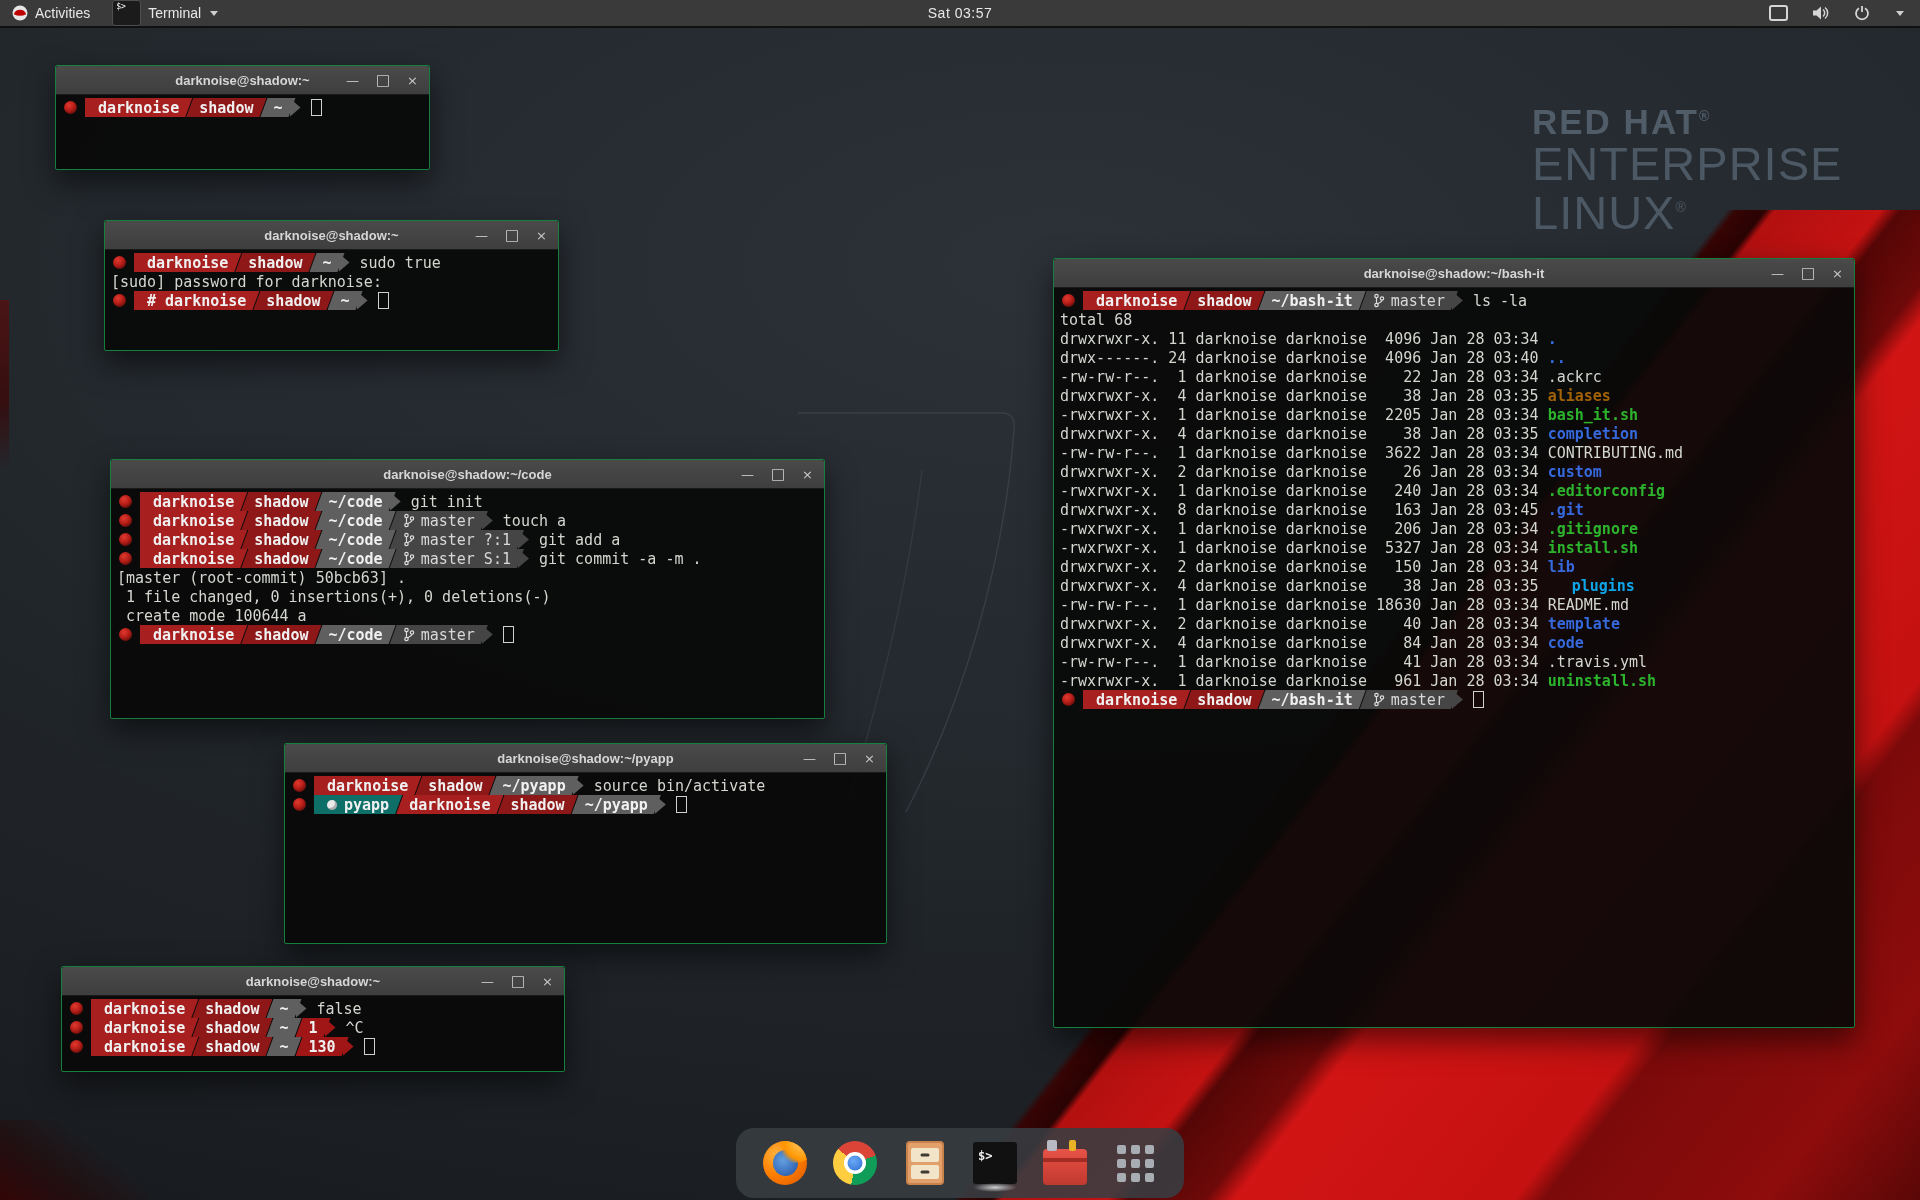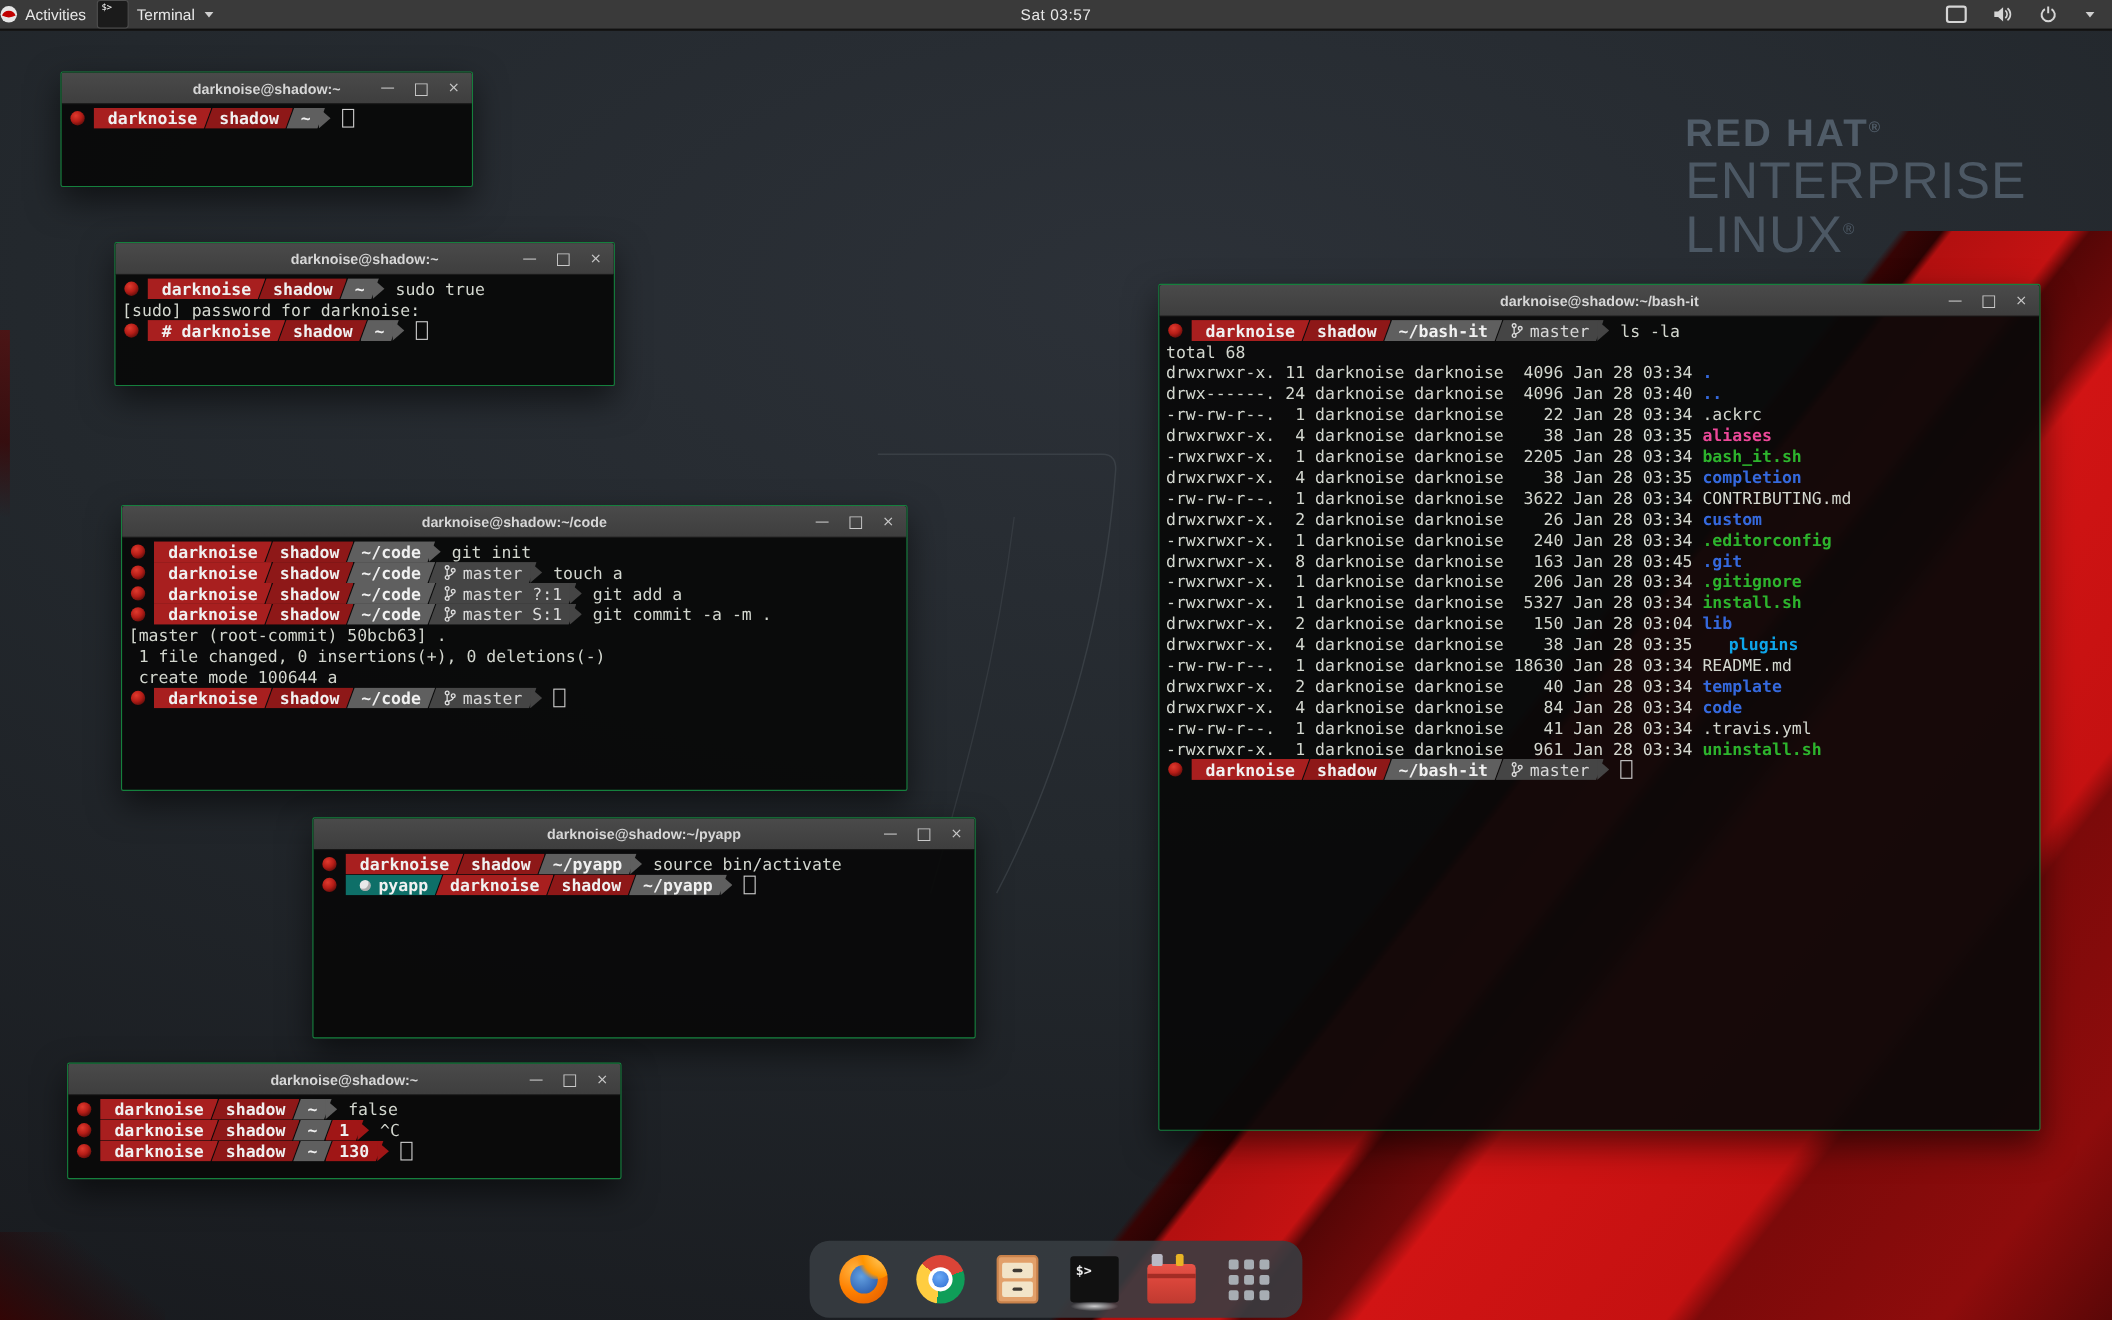--- a/index.html
+++ b/index.html
@@ -25,21 +25,21 @@
   
   .rhel-logo{position:absolute;top:104px;left:1532px;color:#4c5864;user-select:none;line-height:1.04}
   .rhel-logo .l1{font-size:35px;font-weight:bold;letter-spacing:2px;color:#505c68}
   .rhel-logo .l2,.rhel-logo .l3{font-size:47px;font-weight:300;letter-spacing:1px}
   .rhel-logo sup{font-size:14px;vertical-align:super}
   
   .topbar{position:absolute;top:0;left:0;right:0;height:26px;background:#3a3a3a;
     border-bottom:2px solid #101010;display:flex;align-items:center;color:#e8e8e8;
     font-size:14px;z-index:50}
   .tb-left{display:flex;align-items:center;height:100%}
-  .tb-activities{display:flex;align-items:center;gap:7px;padding:0 0;height:100%;cursor:pointer}
+  .tb-activities{display:flex;align-items:center;gap:7px;padding:0 12px;height:100%;cursor:pointer}
   .tb-appmenu{display:flex;align-items:center;gap:7px;padding:0 10px;height:100%;cursor:pointer}
   .mini-term-box{width:24px;height:22px;background:#1b1b1b;border:1px solid #4e4e4e;border-radius:3px;
     display:flex;align-items:flex-start;justify-content:flex-start;padding:2px 0 0 3px}
   .mini-term-box span{font-family:"DejaVu Sans Mono",monospace;font-size:8px;color:#fff;line-height:8px}
   .tb-caret{width:0;height:0;border-left:4px solid transparent;border-right:4px solid transparent;border-top:5px solid #cfcfcf;margin-left:2px}
   .tb-clock{position:absolute;left:50%;transform:translateX(-50%);font-size:14px;letter-spacing:.5px;cursor:pointer}
   .tb-right{margin-left:auto;display:flex;align-items:center;gap:24px;padding-right:16px;height:100%}
   .tb-icon{display:flex;align-items:center;justify-content:center;cursor:pointer}
   .display-glyph{width:15px;height:12px;border:2px solid #d5d5d5;border-radius:3px}
   
@@ -277,30 +277,30 @@
         <div class="tline"><span class="rh-dot"></span><span class="seg first" style="background: rgb(168, 31, 31); color: rgb(240, 240, 240);"><span>darknoise</span></span><span class="seg" style="background: rgb(142, 24, 24); color: rgb(240, 240, 240);"><span>shadow</span></span><span class="seg" style="background: rgb(95, 95, 95); color: rgb(240, 240, 240);"><span>~/bash-it</span></span><span class="seg" style="background: rgb(69, 69, 69); color: rgb(216, 216, 216); font-weight: normal;"><span class="gicon"><svg width="12" height="15" viewBox="0 0 12 15">
                 <circle cx="3.5" cy="3" r="1.7" fill="none" stroke="#ddd" stroke-width="1.2"></circle>
                 <circle cx="3.5" cy="12" r="1.7" fill="none" stroke="#ddd" stroke-width="1.2"></circle>
                 <circle cx="9" cy="5.5" r="1.7" fill="none" stroke="#ddd" stroke-width="1.2"></circle>
                 <path d="M3.5 4.8 v5.4 M9 7.3 C9 9.6 5.6 9.8 4.3 10.8" fill="none" stroke="#ddd" stroke-width="1.2"></path>
               </svg></span><span>master</span></span><span class="seg-arrow" style="background: rgb(69, 69, 69);"></span><span class="cmd" style="color: rgb(211, 215, 207);">ls -la</span></div>
         <div class="tline"><span class="outline-text">total 68</span></div>
         <div class="tline"><span>drwxrwxr-x. 11 darknoise darknoise  4096 Jan 28 03:34 </span><span style="color: rgb(53, 105, 221); font-weight: bold;">.</span></div>
         <div class="tline"><span>drwx------. 24 darknoise darknoise  4096 Jan 28 03:40 </span><span style="color: rgb(53, 105, 221); font-weight: bold;">..</span></div>
         <div class="tline"><span>-rw-rw-r--.  1 darknoise darknoise    22 Jan 28 03:34 </span><span style="color: rgb(211, 215, 207);">.ackrc</span></div>
-        <div class="tline"><span>drwxrwxr-x.  4 darknoise darknoise    38 Jan 28 03:35 </span><span style="color: #ec4899; font-weight: bold; text-align: center;">aliases</span></div>
+        <div class="tline"><span>drwxrwxr-x.  4 darknoise darknoise    38 Jan 28 03:35 </span><span style="color: #a16207; font-weight: bold; text-align: center;">aliases</span></div>
         <div class="tline"><span>-rwxrwxr-x.  1 darknoise darknoise  2205 Jan 28 03:34 </span><span style="color: rgb(45, 180, 45); font-weight: bold;">bash_it.sh</span></div>
         <div class="tline"><span>drwxrwxr-x.  4 darknoise darknoise    38 Jan 28 03:35 </span><span style="color: rgb(53, 105, 221); font-weight: bold;">completion</span></div>
         <div class="tline"><span>-rw-rw-r--.  1 darknoise darknoise  3622 Jan 28 03:34 </span><span style="color: rgb(211, 215, 207);">CONTRIBUTING.md</span></div>
         <div class="tline"><span>drwxrwxr-x.  2 darknoise darknoise    26 Jan 28 03:34 </span><span style="color: rgb(53, 105, 221); font-weight: bold;">custom</span></div>
         <div class="tline"><span>-rwxrwxr-x.  1 darknoise darknoise   240 Jan 28 03:34 </span><span style="color: rgb(45, 180, 45); font-weight: bold;">.editorconfig</span></div>
         <div class="tline"><span>drwxrwxr-x.  8 darknoise darknoise   163 Jan 28 03:45 </span><span style="color: rgb(53, 105, 221); font-weight: bold;">.git</span></div>
         <div class="tline"><span>-rwxrwxr-x.  1 darknoise darknoise   206 Jan 28 03:34 </span><span style="color: rgb(45, 180, 45); font-weight: bold;">.gitignore</span></div>
         <div class="tline"><span>-rwxrwxr-x.  1 darknoise darknoise  5327 Jan 28 03:34 </span><span style="color: rgb(45, 180, 45); font-weight: bold;">install.sh</span></div>
-        <div class="tline"><span>drwxrwxr-x.  2 darknoise darknoise   150 Jan 28 03:04 </span><span style="color: rgb(53, 105, 221); font-weight: bold;">lib</span></div>
+        <div class="tline"><span>drwxrwxr-x.  2 darknoise darknoise   150 Jan 28 03:34 </span><span style="color: rgb(53, 105, 221); font-weight: bold;">lib</span></div>
         <div class="tline"><span>drwxrwxr-x.  4 darknoise darknoise    38 Jan 28 03:35 </span><span style="color: #0ea5e9; font-weight: bold; margin-left: 24px;">plugins</span></div>
         <div class="tline"><span>-rw-rw-r--.  1 darknoise darknoise 18630 Jan 28 03:34 </span><span style="color: rgb(211, 215, 207);">README.md</span></div>
         <div class="tline"><span>drwxrwxr-x.  2 darknoise darknoise    40 Jan 28 03:34 </span><span style="color: rgb(53, 105, 221); font-weight: bold;">template</span></div>
         <div class="tline"><span>drwxrwxr-x.  4 darknoise darknoise    84 Jan 28 03:34 </span><span style="color: rgb(53, 105, 221); font-weight: bold;">code</span></div>
         <div class="tline"><span>-rw-rw-r--.  1 darknoise darknoise    41 Jan 28 03:34 </span><span style="color: rgb(211, 215, 207);">.travis.yml</span></div>
         <div class="tline"><span>-rwxrwxr-x.  1 darknoise darknoise   961 Jan 28 03:34 </span><span style="color: rgb(45, 180, 45); font-weight: bold;">uninstall.sh</span></div>
         <div class="tline"><span class="rh-dot"></span><span class="seg first" style="background: rgb(168, 31, 31); color: rgb(240, 240, 240);"><span>darknoise</span></span><span class="seg" style="background: rgb(142, 24, 24); color: rgb(240, 240, 240);"><span>shadow</span></span><span class="seg" style="background: rgb(95, 95, 95); color: rgb(240, 240, 240);"><span>~/bash-it</span></span><span class="seg" style="background: rgb(69, 69, 69); color: rgb(216, 216, 216); font-weight: normal;"><span class="gicon"><svg width="12" height="15" viewBox="0 0 12 15">
                 <circle cx="3.5" cy="3" r="1.7" fill="none" stroke="#ddd" stroke-width="1.2"></circle>
                 <circle cx="3.5" cy="12" r="1.7" fill="none" stroke="#ddd" stroke-width="1.2"></circle>
                 <circle cx="9" cy="5.5" r="1.7" fill="none" stroke="#ddd" stroke-width="1.2"></circle>

